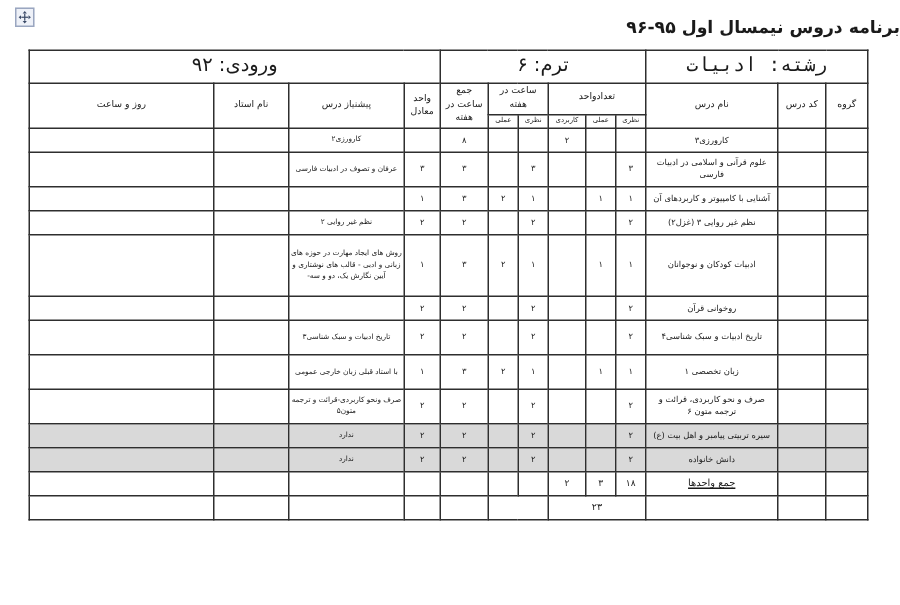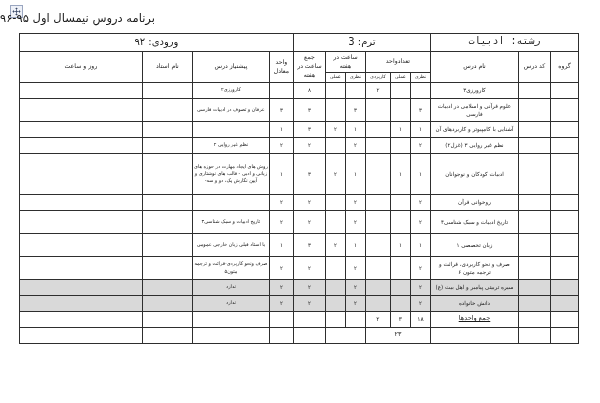--- a/index.html
+++ b/index.html
@@ -36,23 +36,23 @@
     justify-content: center;
     box-sizing: border-box;
   }
   .move-handle svg { display: block; }
 
   .doc-title {
     position: absolute;
     top: 11px;
     left: 0;
     right: 0;
-    text-align: left;
+    text-align: right;
     font-size: 11.5px;
-    font-weight: normal;
+    font-weight: bold;
     letter-spacing: 0;
     direction: rtl;
   }
 
   .table-wrap {
     position: absolute;
     top: 33px;
     right: 21px;
     width: 559px;
   }
@@ -69,21 +69,21 @@
     border: 0.6px solid #2e2e2e;
     text-align: center;
     vertical-align: middle;
     padding: 1px 1px;
     font-weight: normal;
     overflow: hidden;
   }
 
   
   .info-cell {
-    font-size: 10px;
+    font-size: 13px;
     font-weight: bold;
     height: 15px;
     padding: 0 8px;
   }
   .info-right { text-align: right; font-family: Liberation Mono, monospace; }
   .info-center { text-align: center; }
   .info-left { text-align: center; }
 
   
   .hdr {
@@ -157,21 +157,21 @@
         <col style="width:32px">
         <col style="width:24px">
         <col style="width:77px">
         <col style="width:50px">
         <col style="width:123px">
       </colgroup>
 
       <tbody>
         <tr>
           <td class="info-cell info-right" colspan="3">رشته: ادبیات</td>
-          <td class="info-cell info-center" colspan="6">ترم: 3</td>
+          <td class="info-cell info-center" colspan="6">ترم: ۶</td>
           <td class="info-cell info-left" colspan="4">ورودی: ۹۲</td>
         </tr>
 
         <tr>
           <td class="hdr" rowspan="2">گروه</td>
           <td class="hdr" rowspan="2">کد درس</td>
           <td class="hdr" rowspan="2">نام درس</td>
           <td class="hdr" colspan="3">تعدادواحد</td>
           <td class="hdr" colspan="2">ساعت در هفته</td>
           <td class="hdr" rowspan="2">جمع ساعت در هفته</td>

